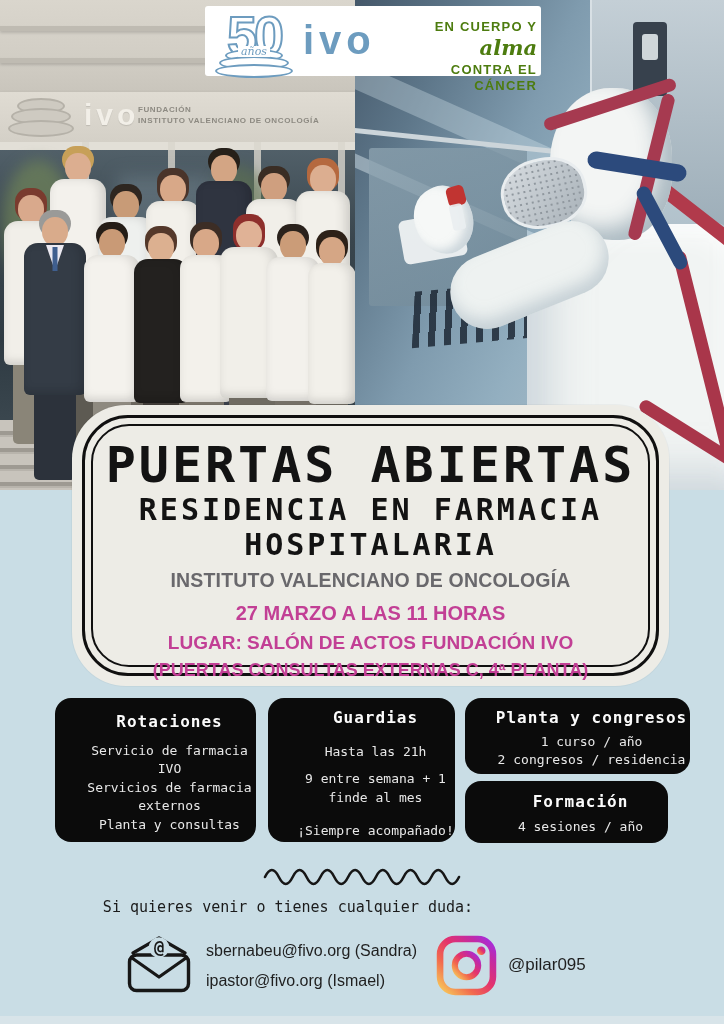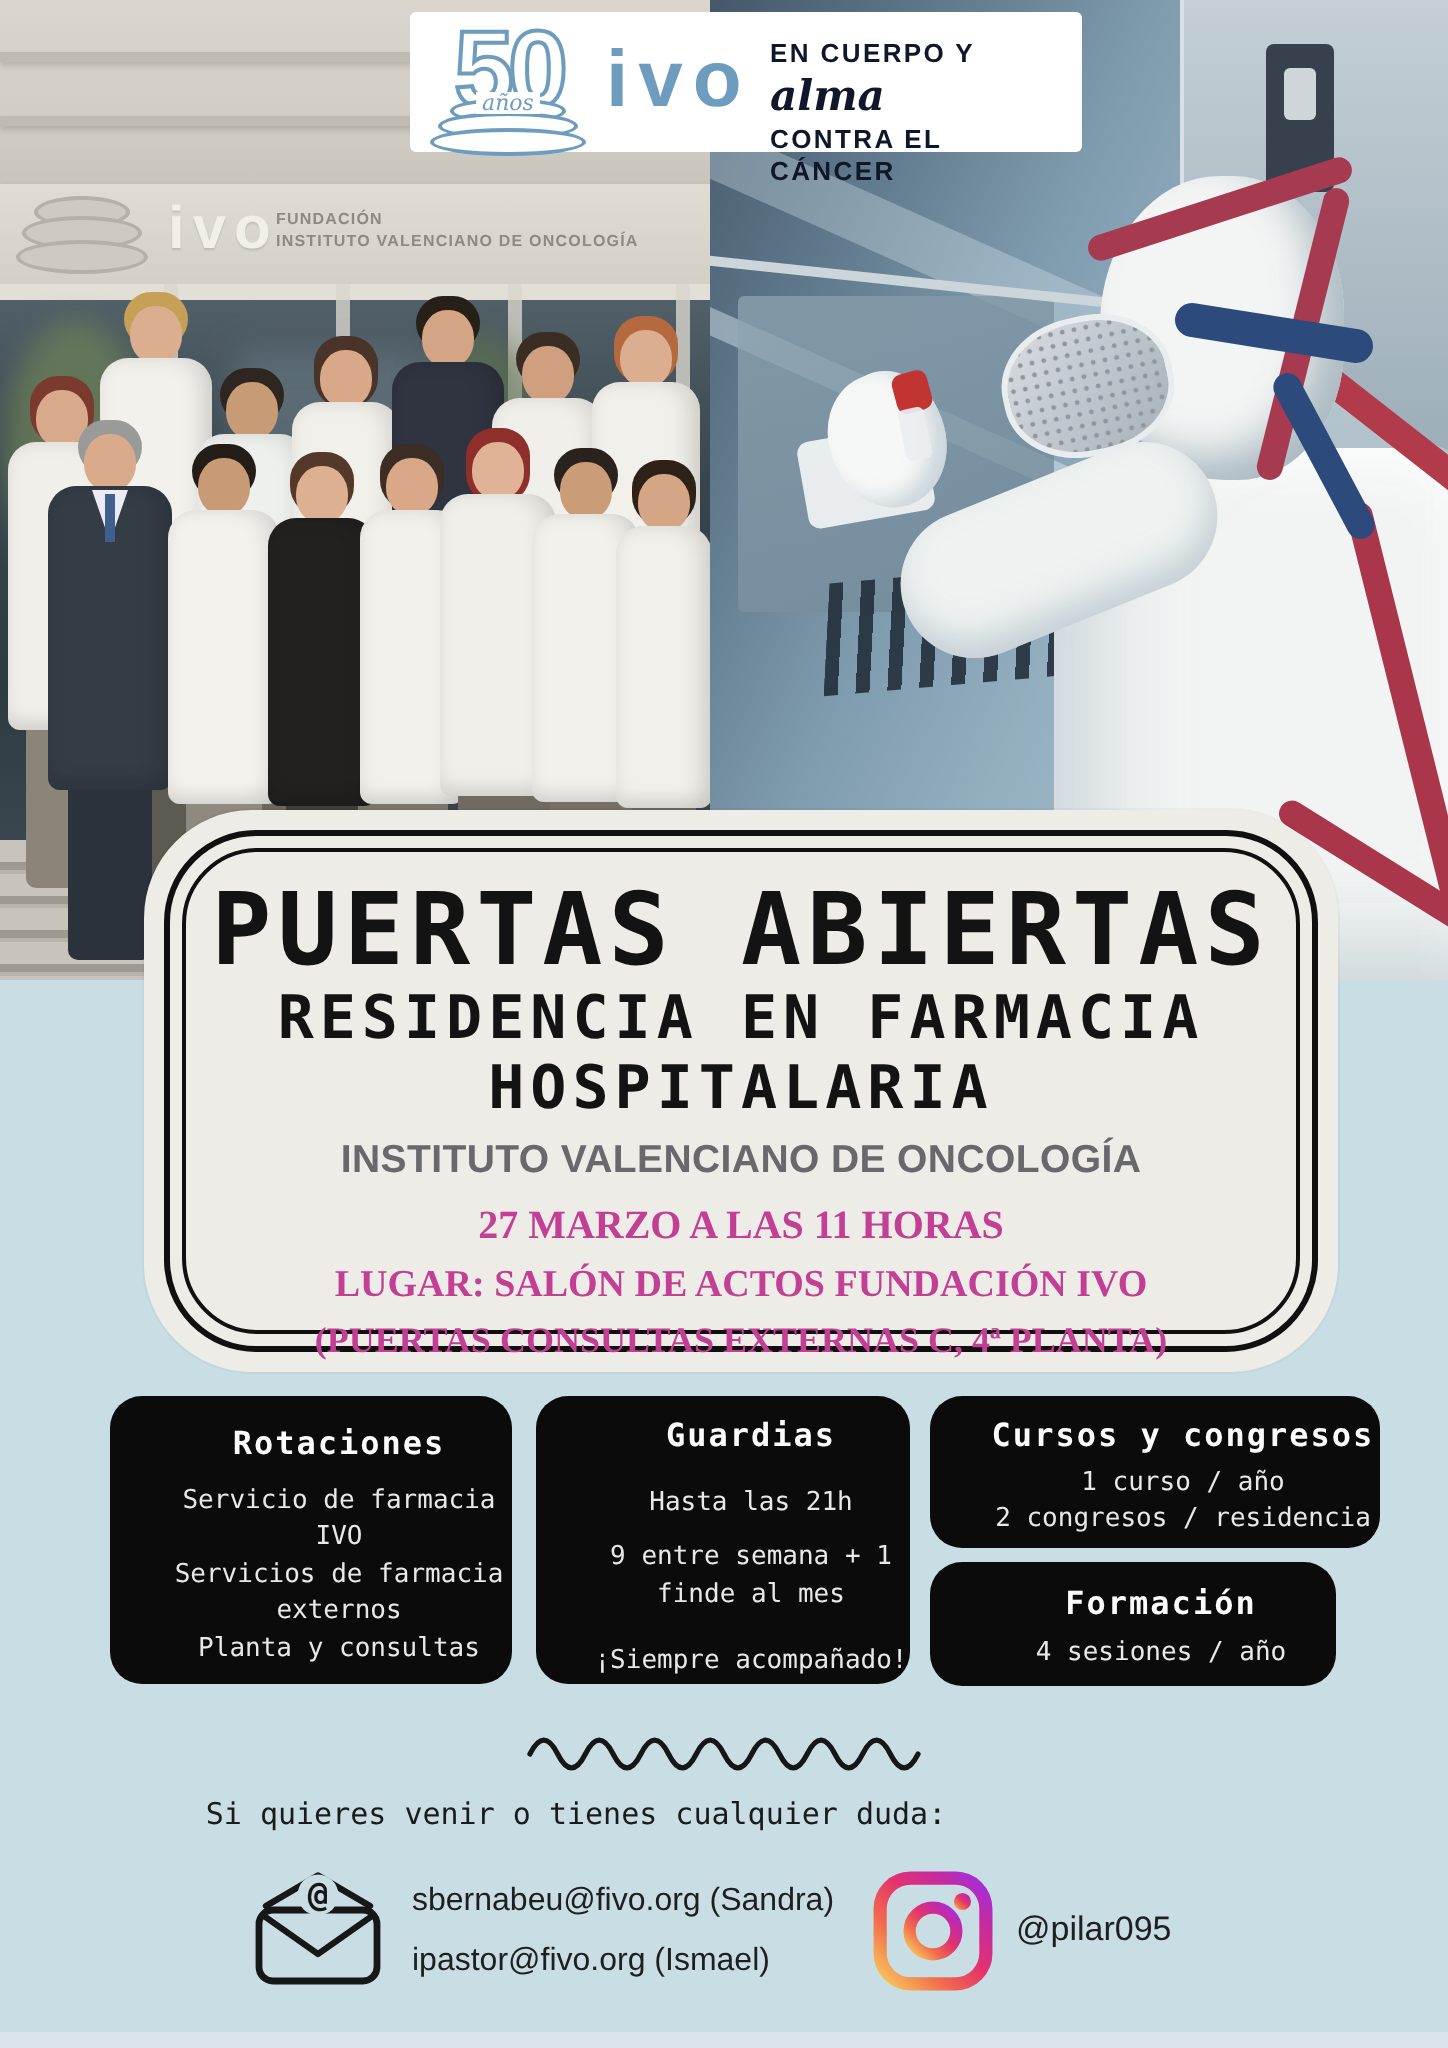--- a/index.html
+++ b/index.html
@@ -73,32 +73,32 @@
   .fifty{position:relative;display:block;font-size:54px;line-height:56px;font-weight:bold;letter-spacing:-3px;color:#6d9cbf;font-family:"Liberation Sans",sans-serif;}
   @supports (-webkit-text-stroke:1px #000){.fifty{color:#fff;-webkit-text-stroke:2px #6d9cbf;}}
   .anos{position:absolute;left:50%;transform:translateX(-50%);bottom:16px;font-family:"DejaVu Serif",serif;font-style:italic;font-size:11px;color:#6d9cbf;background:#fff;padding:0 3px;line-height:11px;z-index:3;}
   .discs{position:absolute;left:50%;transform:translateX(-50%);bottom:-2px;width:80px;height:26px;z-index:2;}
   .discs i{position:absolute;left:50%;transform:translateX(-50%);background:#fff;border:2px solid #6d9cbf;border-radius:50%;}
   .discs i:nth-child(1){top:0;width:54px;height:9px;}
   .discs i:nth-child(2){top:7px;width:66px;height:10px;}
   .discs i:nth-child(3){top:15px;width:74px;height:10px;}
   .brand{position:absolute;left:98px;top:12px;font-size:40px;font-weight:bold;letter-spacing:5px;color:#6d9cbf;}
   .tagline{position:absolute;left:180px;top:13px;width:152px;line-height:1.25;}
-  .tagline .tl1,.tagline .tl2{display:block;font-size:13px;letter-spacing:1.2px;color:#0f172a;font-weight:bold;}
+  .tagline .tl1,.tagline .tl2{display:block;font-size:13px;letter-spacing:1.2px;color:#4d7c0f;font-weight:bold;text-align:right;}
   .tagline .script{font-family:"DejaVu Serif",serif;font-style:italic;font-weight:bold;font-size:21px;letter-spacing:0;text-transform:none;vertical-align:-2px;}
 
   
   .main-card{position:absolute;left:72px;top:405px;width:597px;height:281px;background:#edece6;border-radius:54px;box-shadow:0 0 0 1px rgba(0,0,0,.03);}
   .main-card::before{content:"";position:absolute;inset:10px;border:3px solid #101010;border-radius:46px;pointer-events:none;}
   .main-card::after{content:"";position:absolute;inset:19px;border:2.5px solid #101010;border-radius:38px;pointer-events:none;}
   .card-content{position:relative;z-index:2;text-align:center;padding-top:35px;}
   .card-title{margin:0;font-family:"DejaVu Sans Mono",monospace;font-weight:bold;font-size:50px;line-height:1.0;letter-spacing:3px;color:#131313;}
   .card-sub{margin:4px 0 0 0;font-family:"DejaVu Sans Mono",monospace;font-weight:bold;font-size:30px;line-height:1.04;letter-spacing:3px;color:#131313;}
   .card-institute{margin:9px 0 0 0;font-size:19.5px;font-weight:bold;color:#69686c;letter-spacing:.2px;}
-  .card-accent{margin:0;font-weight:bold;color:#c23f95;font-family:Liberation Serif, serif;}
+  .card-accent{margin:0;font-weight:bold;color:#c23f95;}
   .acc1{margin-top:10px;font-size:20px;}
   .acc2{margin-top:7px;font-size:19px;}
   .acc3{margin-top:6px;font-size:18px;}
 
   
   .ibox{position:absolute;background:#0b0b0b;border-radius:16px;color:#f3f3f3;text-align:center;font-family:"DejaVu Sans Mono",monospace;padding-left:28px;}
   .ibox h4{margin:0;font-size:16px;font-weight:bold;letter-spacing:1px;color:#fbfbfb;}
   .ibox p{margin:0;font-size:13px;line-height:1.42;color:#e8e8e8;}
   .box-rotaciones{left:55px;top:698px;width:201px;height:144px;padding-top:14px;box-sizing:border-box;}
   .box-rotaciones h4{margin-bottom:11px;}
@@ -305,21 +305,21 @@
     <p>Servicios de farmacia externos</p>
     <p>Planta y consultas</p>
   </div>
   <div class="ibox box-guardias">
     <h4>Guardias</h4>
     <p class="g1">Hasta las 21h</p>
     <p class="g2">9 entre semana + 1 finde al mes</p>
     <p class="g3">¡Siempre acompañado!</p>
   </div>
   <div class="ibox box-cursos">
-    <h4>Cursos y congresos</h4>
+    <h4>Planta y congresos</h4>
     <p>1 curso / año</p>
     <p>2 congresos / residencia</p>
   </div>
   <div class="ibox box-formacion">
     <h4>Formación</h4>
     <p>4 sesiones / año</p>
   </div>
 
   <svg class="squiggle" viewBox="0 0 202 20">
     <path d="M3,11 Q10,-3 17,11 T31,11 T45,11 T59,11 T73,11 T87,11 T101,11 T115,11 T129,11 T143,11 T157,11 T171,11 T185,11 T199,11" fill="none" stroke="#161616" stroke-width="2.6" stroke-linecap="round"></path>

